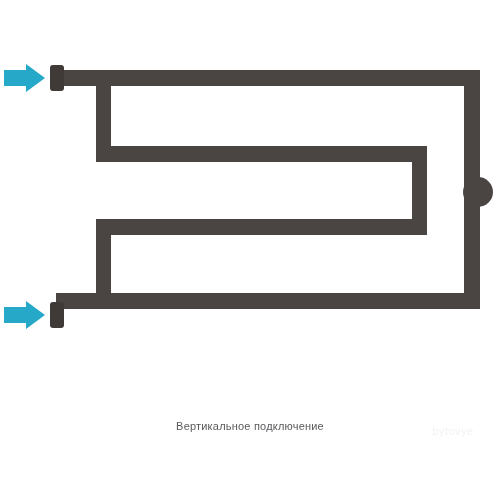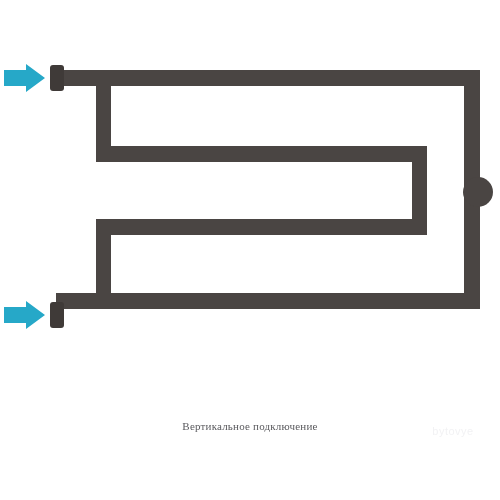--- a/index.html
+++ b/index.html
@@ -27,21 +27,21 @@
   }
   .caption {
     position: absolute;
     left: 0;
     top: 420px;
     width: 500px;
     text-align: center;
     font-size: 11px;
     color: #5a5a5e;
     letter-spacing: 0.2px;
-    font-family: Liberation Serif, serif;
+    font-family: Liberation Sans, sans-serif;
   }
   .watermark {
     position: absolute;
     left: 410px;
     top: 420px;
     width: 86px;
     height: 22px;
     font-size: 11px;
     color: #f2f2f4;
     font-family: "Liberation Sans", sans-serif;

